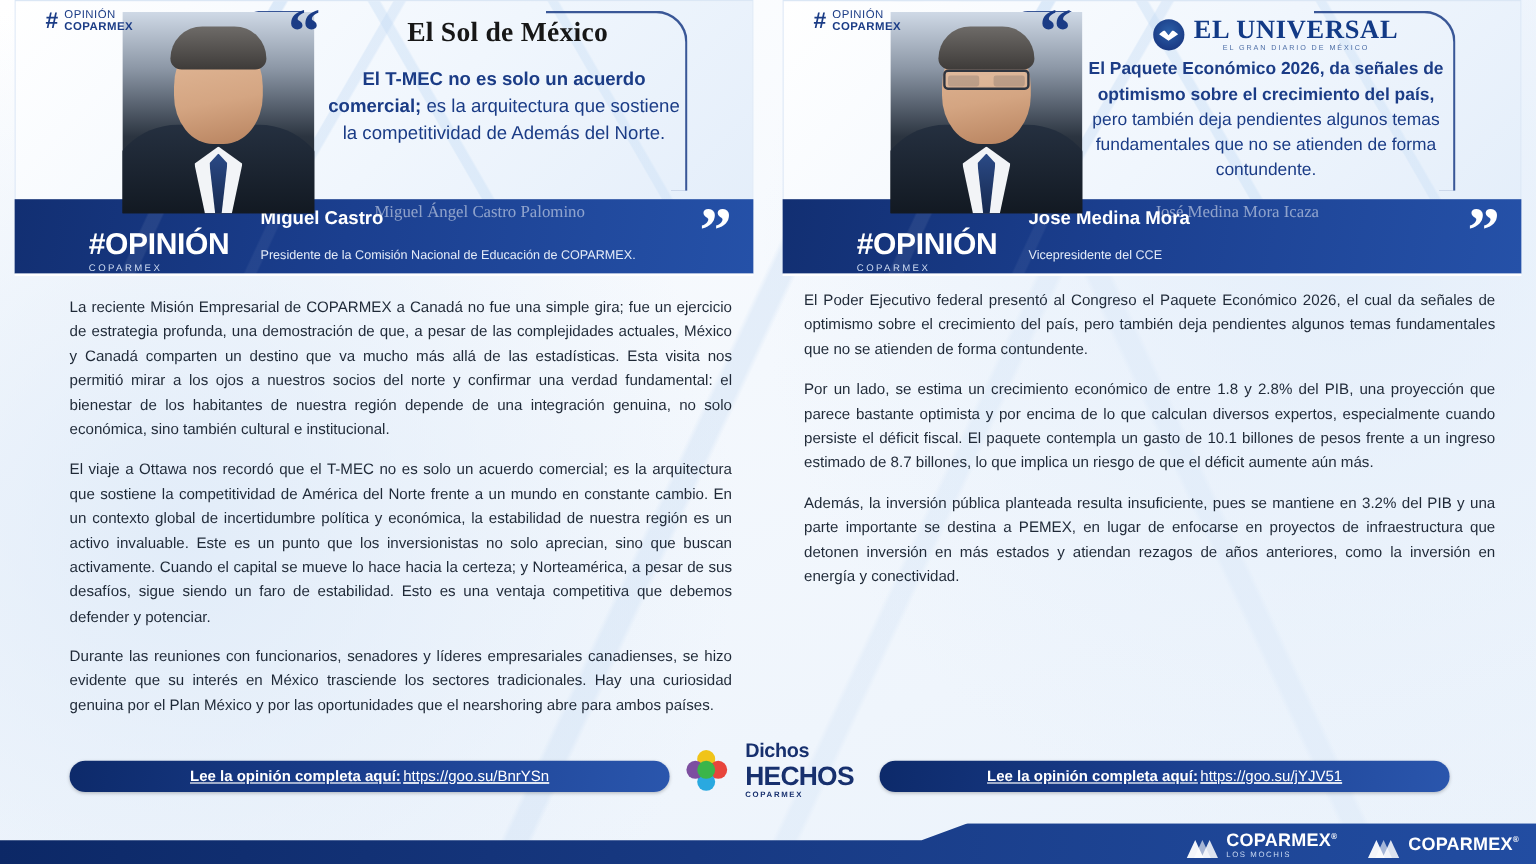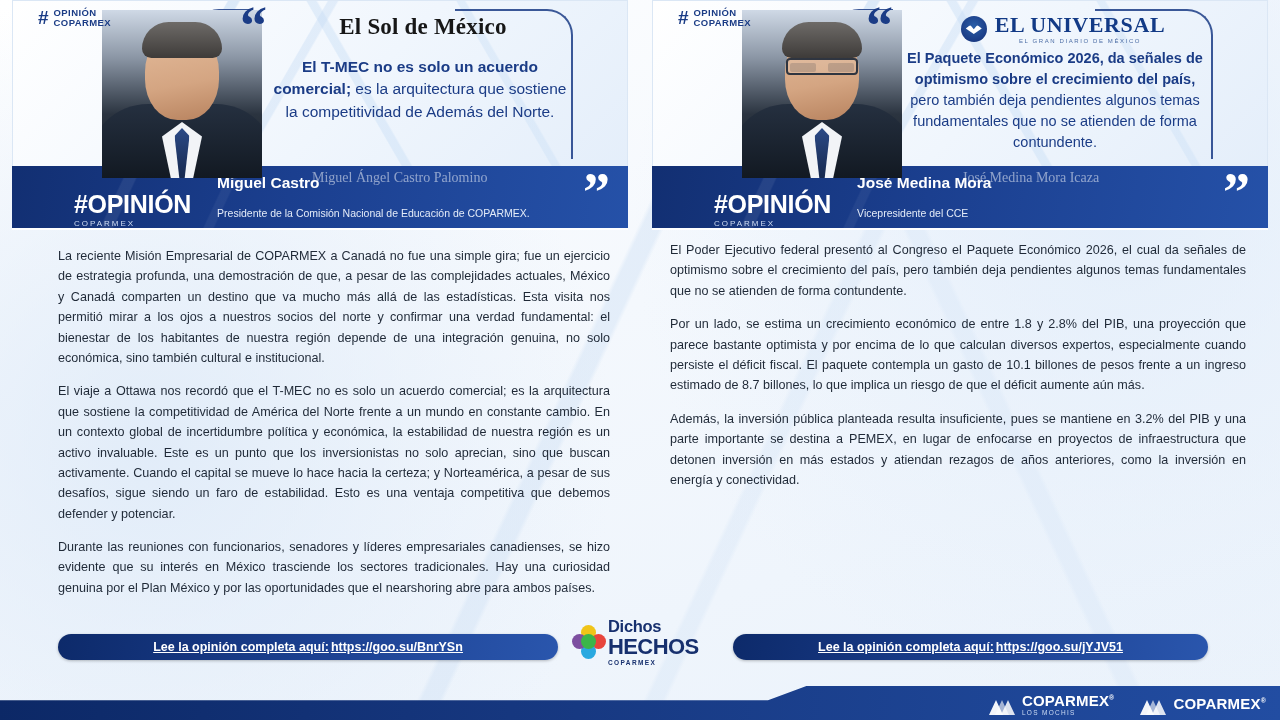--- a/index.html
+++ b/index.html
@@ -79,21 +79,21 @@
     position: absolute; top: 8px; left: 26px;
     display: flex; align-items: center; gap: 5px;
     z-index: 6;
   }
   .chip .hash {
     font-size: 19px; font-weight: bold; color: #1b3c86;
     line-height: 1;
   }
   .chip .chip-text { line-height: 1.05; }
   .chip .chip-l1 {
-    font-size: 9.5px; font-weight: bold; color: #1b3c86; letter-spacing: .4px;
+    font-size: 9.5px; font-weight: normal; color: #1b3c86; letter-spacing: .4px;
   }
   .chip .chip-l2 {
     font-size: 9.5px; font-weight: bold; color: #1b3c86; letter-spacing: .4px;
   }
 
   
   .portrait {
     position: absolute; left: 90px; top: 10px;
     width: 160px; height: 168px;
     overflow: hidden;
@@ -269,28 +269,28 @@
     height: 26px;
     border-radius: 13px;
     background: linear-gradient(100deg, #0d2a6a 0%, #1b3f8f 50%, #2a56ad 100%);
     display: flex; align-items: center; justify-content: center;
     gap: 2px;
     color: #ffffff;
     font-size: 12.5px;
     box-shadow: 0 1px 3px rgba(0,0,0,.25);
   }
   .cta .label { font-weight: bold; }
-  .cta .url { text-decoration: underline; font-weight: bold; }
+  .cta .url { text-decoration: underline; font-weight: normal; }
   .cta.left { left: 58px; width: 500px; }
   .cta.right { right: 72px; width: 475px; }
 
   
   .dyh {
     position: absolute; left: 572px; top: -16px;
-    width: 140px; display: flex; align-items: center; gap: 2px;
+    width: 140px; display: flex; align-items: center; gap: 15px;
   }
   .dyh .flower { position: relative; width: 34px; height: 34px; }
   .dyh .flower span {
     position: absolute; width: 15px; height: 15px; border-radius: 50%;
   }
   .dyh .flower span:nth-child(1) { background: #f0c419; left: 9px;  top: 0; }
   .dyh .flower span:nth-child(2) { background: #e8453c; left: 19px; top: 9px; }
   .dyh .flower span:nth-child(3) { background: #2aa9e0; left: 9px;  top: 19px; }
   .dyh .flower span:nth-child(4) { background: #7d4fa0; left: 0;    top: 9px; }
   .dyh .flower span:nth-child(5) { background: #3bb54a; left: 9px;  top: 9px; }

